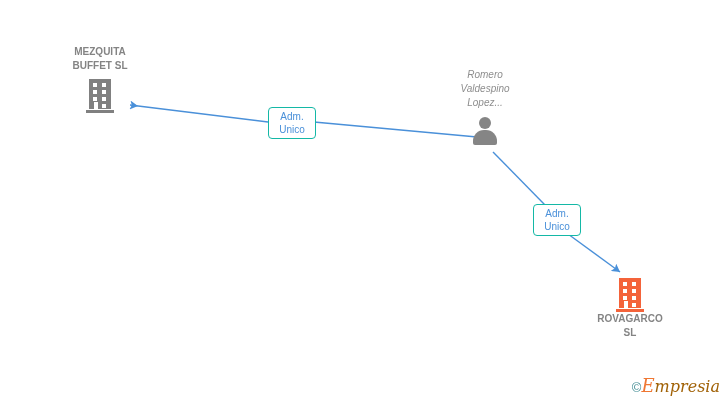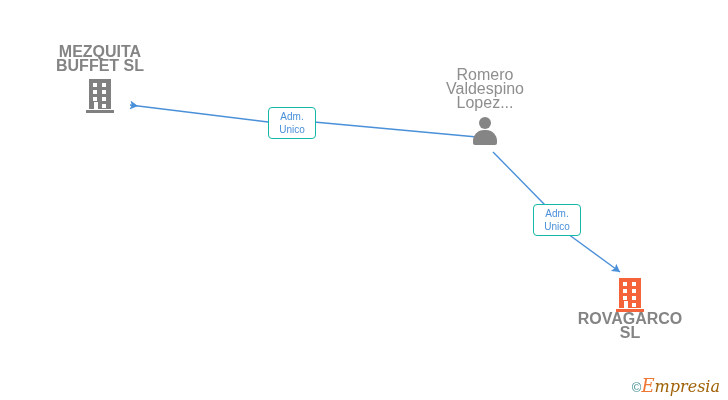--- a/index.html
+++ b/index.html
@@ -25,21 +25,21 @@
     top: 0;
     width: 728px;
     height: 400px;
   }
 
   .node {
     position: absolute;
     text-align: center;
   }
   .node-label {
-    font-size: 16px;
+    font-size: 10px;
     line-height: 14px;
     color: #8a8a8a;
     white-space: pre-line;
   }
   .node-label.company {
     font-weight: bold;
     color: #848484;
   }
   .node-label.person {
     font-weight: normal;
@@ -183,21 +183,21 @@
       <div class="win" style="left:7px;  top:11px;"></div>
       <div class="win" style="left:16px; top:11px;"></div>
       <div class="win" style="left:7px;  top:18px;"></div>
       <div class="win" style="left:16px; top:18px;"></div>
       <div class="win" style="left:16px; top:25px;"></div>
       <div class="door"></div>
       <div class="base"></div>
     </div>
   </div>
 
-  <div class="node" style="left: 430px; top: 68px; width: 110px;">
+  <div class="node" style="left: 430px; top: 68px; width: 110px; font-style: italic;">
     <div class="node-label person">Romero
 Valdespino
 Lopez...</div>
     <div class="person-icon" style="margin-top: 7px;">
       <div class="head"></div>
       <div class="body"></div>
     </div>
   </div>
 
   <div class="node" style="left: 575px; top: 278px; width: 110px;">

